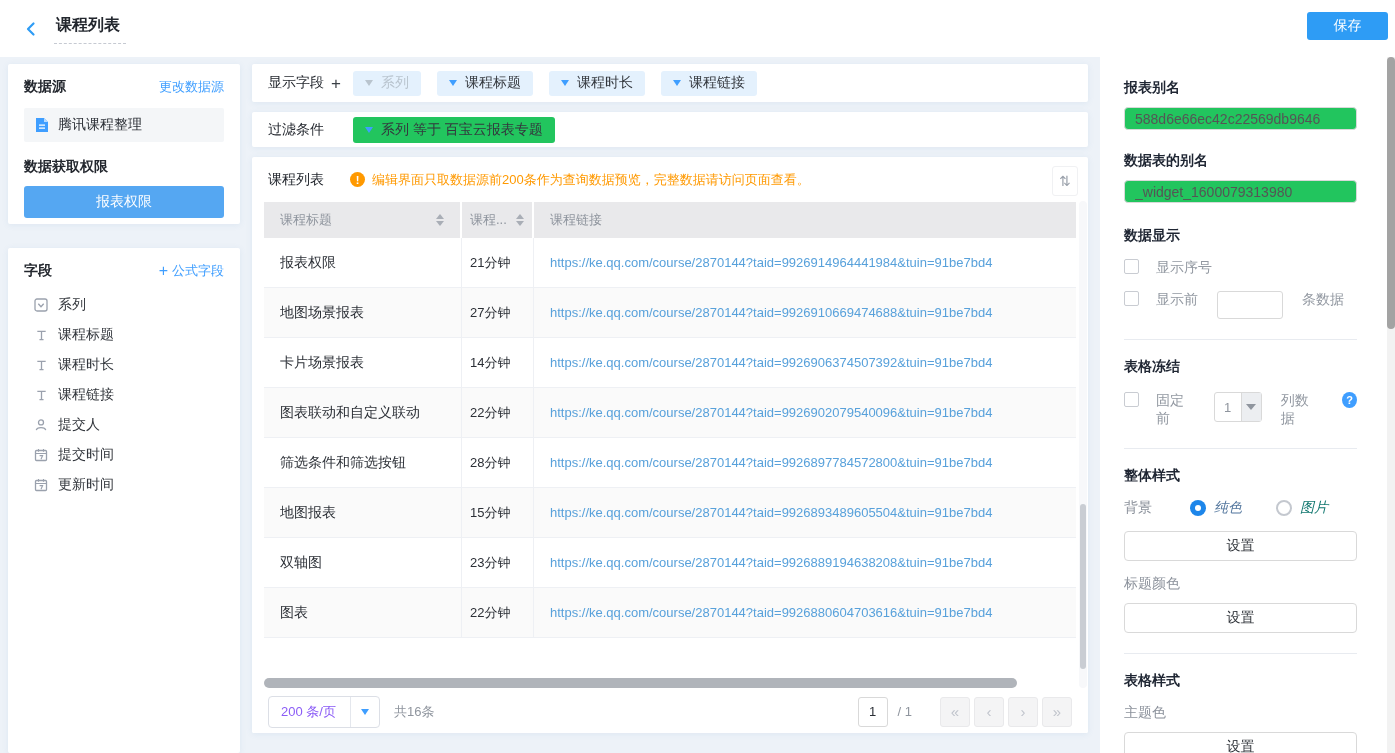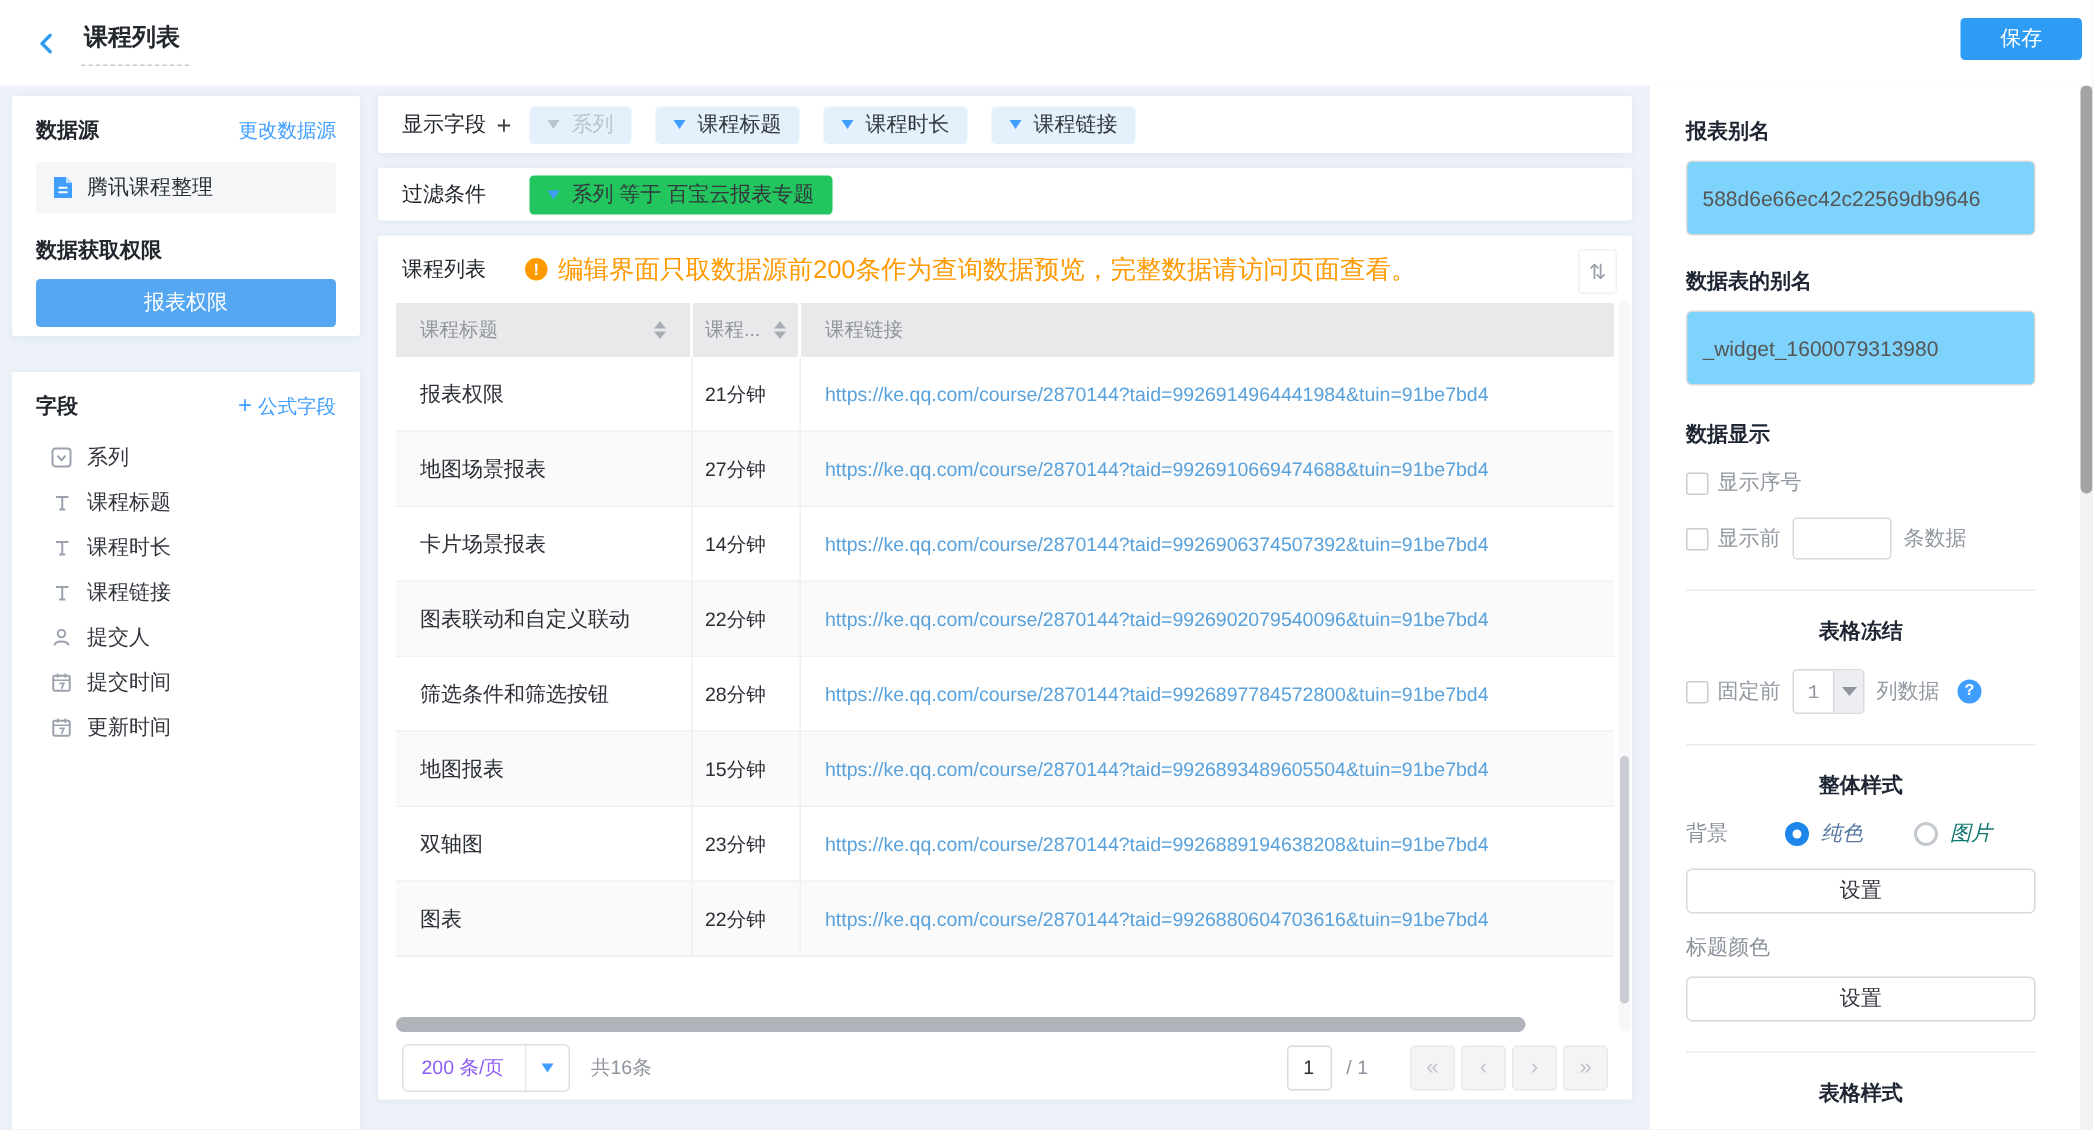--- a/index.html
+++ b/index.html
@@ -46,21 +46,21 @@
   .cardB { left:252px; top:112px; width:836px; height:35px; display:flex; align-items:center; padding:0 16px; }
   .cardB .lbl { width:85px; font-size:14px; color:#23272e; }
   .filter-tag { height:26px; background:#22c55e; border-radius:3px; display:inline-flex; align-items:center; gap:8px; padding:0 12px; font-size:14px; color:#33373d; cursor:pointer; }
 
   
   .cardC { left:252px; top:157px; width:836px; height:576px; overflow:hidden; }
   .tc-head { height:45px; display:flex; align-items:center; padding:0 16px; }
   .tc-title { font-size:14px; color:#23272e; }
   .notice { display:flex; align-items:center; gap:7px; margin-left:26px; }
   .warn-ic { width:15px; height:15px; border-radius:50%; background:#ff9900; color:#fff; font-size:11px; font-weight:bold; display:flex; align-items:center; justify-content:center; }
-  .notice span.txt { font-size:17px; color:#ff9900; }
+  .notice span.txt { font-size:13px; color:#ff9900; }
   .sortall-btn { position:absolute; right:10px; top:9px; width:26px; height:30px; background:#fff; border:1px solid #f0f1f3; border-radius:3px; color:#9aa1ab; font-size:14px; display:flex; align-items:center; justify-content:center; cursor:pointer; }
 
   .thead { margin:0 12px; height:36px; background:#e9e9eb; display:flex; }
   .th { display:flex; align-items:center; font-size:13px; color:#8f959e; }
   .th.c1 { width:198px; padding:0 16px; border-right:2px solid #fff; justify-content:space-between; }
   .th.c2 { width:72px; padding:0 8px; border-right:2px solid #fff; justify-content:space-between; }
   .th.c3 { flex:1; padding:0 16px; }
   .sorter { display:inline-flex; flex-direction:column; gap:2px; cursor:pointer; }
   .sorter i { width:0; height:0; border-left:4px solid transparent; border-right:4px solid transparent; display:block; }
   .sorter .up { border-bottom:5px solid #a9aeb6; }
@@ -88,23 +88,23 @@
   .total { margin-left:14px; font-size:13px; color:#8f959e; }
   .spacer { flex:1; }
   .page-input { width:30px; height:30px; border:1px solid #d9d9d9; border-radius:3px; text-align:center; font-size:13px; color:#2b2f36; font-family:inherit; }
   .ratio { font-size:13px; color:#8f959e; margin:0 28px 0 10px; }
   .navbtns { display:flex; gap:4px; }
   .nbtn { width:30px; height:30px; background:#f4f4f5; border:1px solid #e9e9eb; border-radius:3px; color:#c0c4cc; font-size:15px; display:flex; align-items:center; justify-content:center; cursor:pointer; }
 
   
   .rightpanel { position:absolute; left:1100px; top:57px; width:287px; height:696px; background:#fff; padding:22px 30px 0 24px; }
   .rp-title { font-size:14px; font-weight:bold; color:#1f2633; }
-  .rp-input { width:100%; height:50px; border:1px solid #d9d9d9; border-radius:4px; padding:0 10px; font-size:14px; color:#555; margin-top:10px; font-family:inherit; background:#7dd3fc; }
-  .mt22 { margin-top:22px; } .mt24 { margin-top:24px; } .mt18 { margin-top:18px;text-align:center; } .mt14 { margin-top:14px; } .mt16 { margin-top:16px; } .mt10 { margin-top:10px; }
-  .chk-row { display:flex; align-items:center; gap:6px;font-family:Liberation Mono, monospace; }
+  .rp-input { width:100%; height:23px; border:1px solid #d9d9d9; border-radius:4px; padding:0 10px; font-size:14px; color:#555; margin-top:10px; font-family:inherit; background:#22c55e; }
+  .mt22 { margin-top:22px; } .mt24 { margin-top:24px; } .mt18 { margin-top:18px; } .mt14 { margin-top:14px; } .mt16 { margin-top:16px; } .mt10 { margin-top:10px; }
+  .chk-row { display:flex; gap:17px; }
   .cbx { width:15px; height:15px; border:1px solid #c9ccd2; border-radius:2px; background:#fff; cursor:pointer; flex:none; }
   .gray-lbl { font-size:14px; color:#9298a1; }
   .mini-input { width:66px; height:28px; border:1px solid #d9d9d9; border-radius:3px; margin:0 2px; font-family:inherit; }
   .divider { border-top:1px solid #e8ebf0; margin-top:20px; }
   .mini-select { width:48px; height:30px; border:1px solid #d9d9d9; border-radius:3px; display:flex; align-items:stretch; cursor:pointer; margin:0 2px; }
   .mini-select .v { width:26px; display:flex; align-items:center; justify-content:center; font-size:13px; color:#8f959e; }
   .mini-select .c { width:20px; background:#eceef1; border-left:1px solid #d9d9d9; display:flex; align-items:center; justify-content:center; }
   .caret-gray { width:0; height:0; border-left:5px solid transparent; border-right:5px solid transparent; border-top:6px solid #8f959e; }
   .help-ic { width:16px; height:16px; border-radius:50%; background:#3f9eff; color:#fff; font-size:11px; font-weight:bold; display:flex; align-items:center; justify-content:center; margin-left:6px; cursor:pointer; }
   .radio-row { display:flex; align-items:center; }

